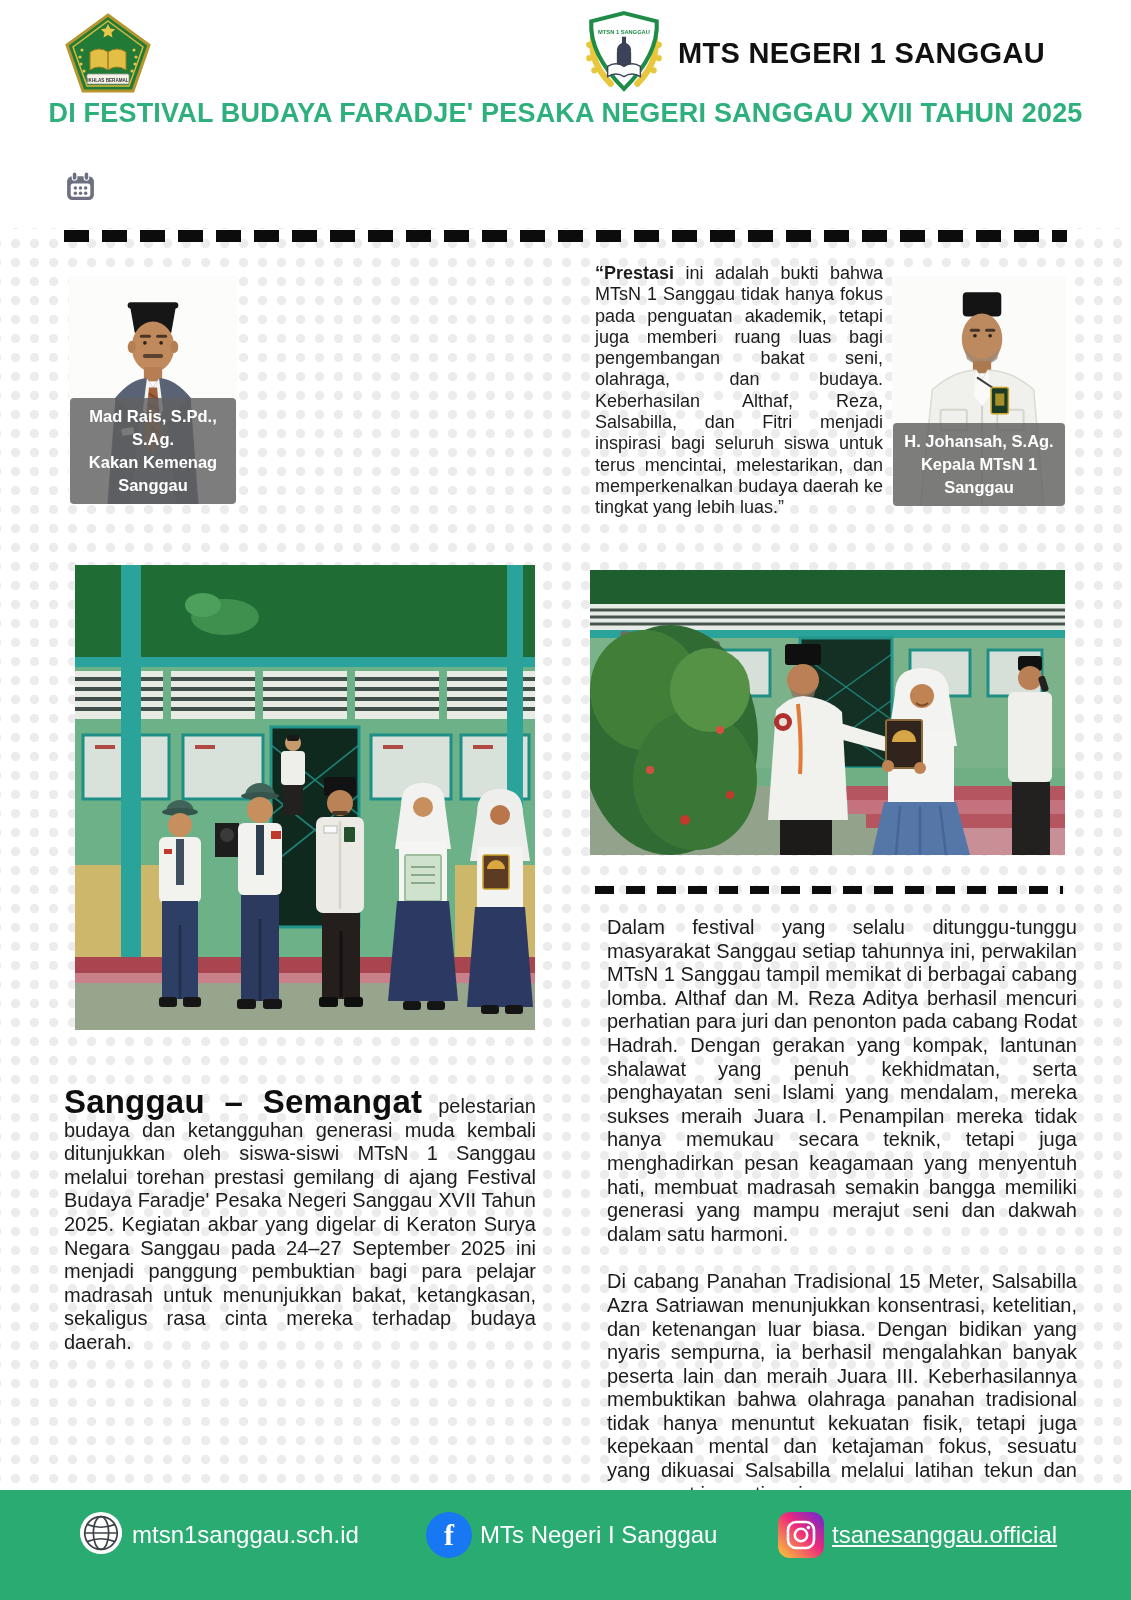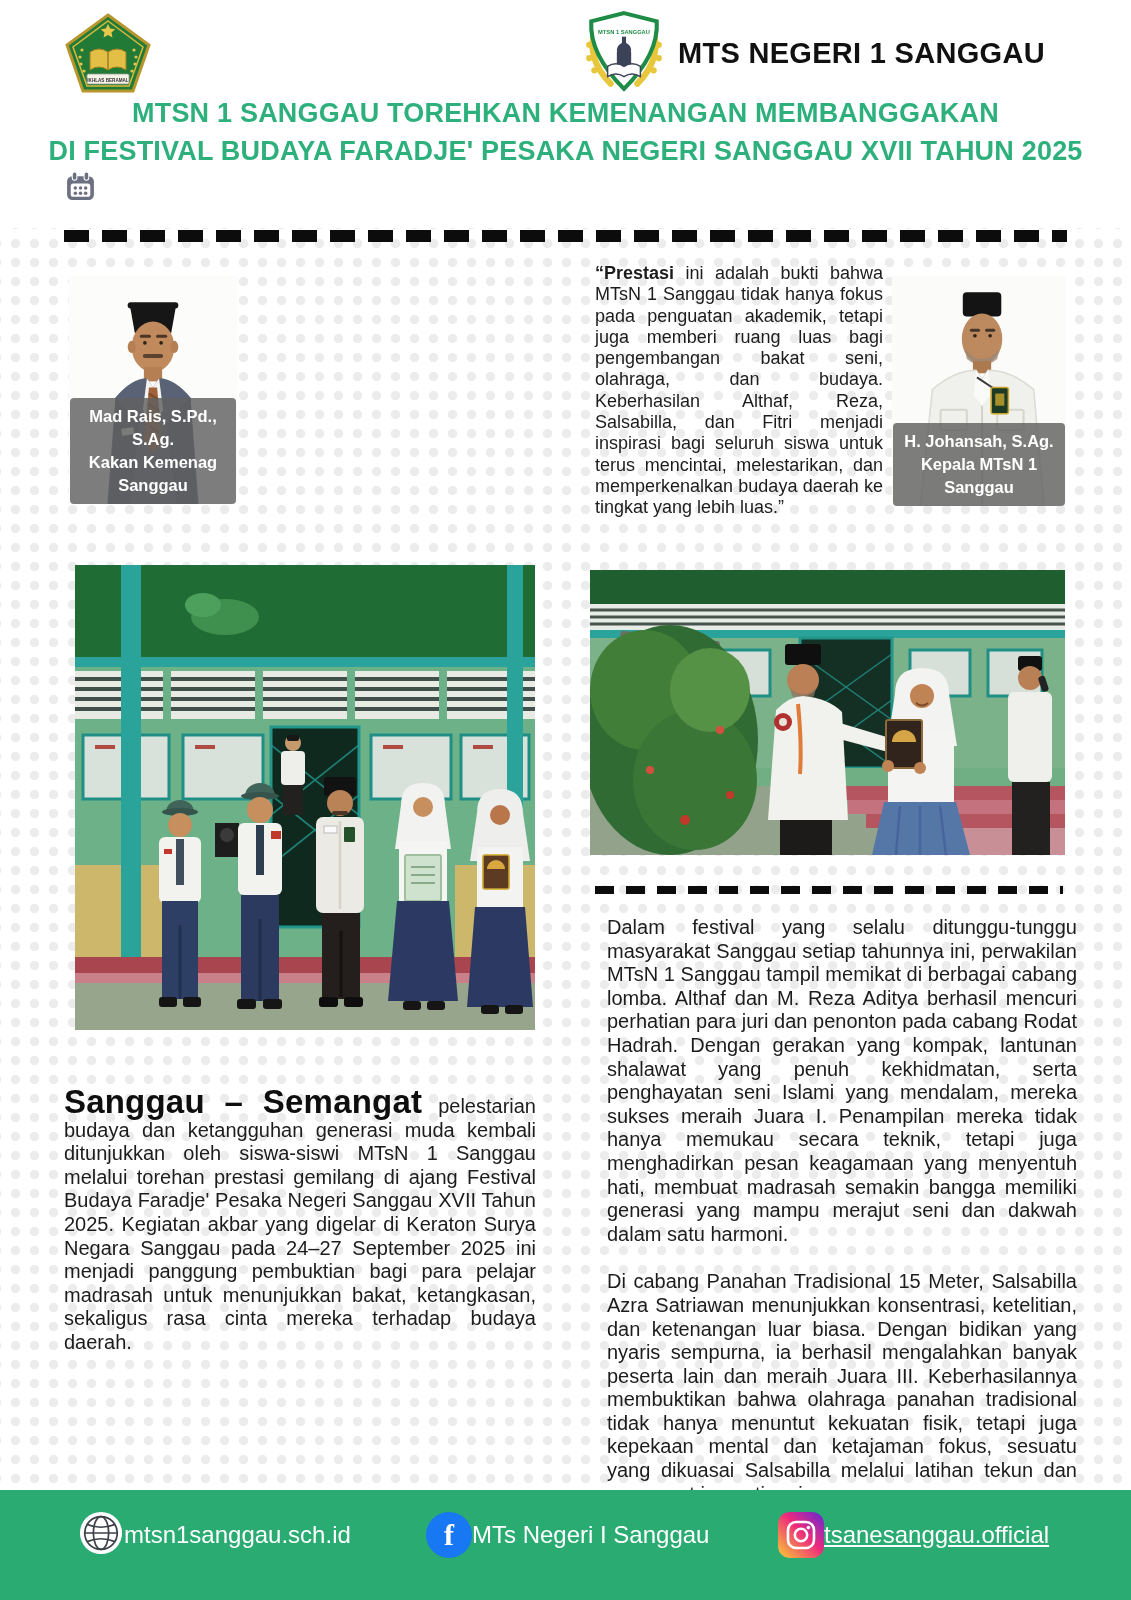--- a/index.html
+++ b/index.html
@@ -44,21 +44,21 @@
 
   
   .article-left { left:64px; top:1090px; width:472px; }
   .lead-word { font-size:33px; font-weight:800; color:#0e0e0e; letter-spacing:.2px; }
   .body-text { font-size:20px; line-height:23.6px; text-align:justify; color:#1c1c1c; }
   .col-right { left:595px; top:916px; width:470px;margin-left:12px; }
   .col-right p + p { margin-top:24px; }
 
   
   .footer { left:0; top:1490px; width:1131px; height:110px; background:#2aab72; }
-  .f-item { position:absolute; top:0; height:90px; display:flex; align-items:center; gap:0; color:#fff; }
+  .f-item { position:absolute; top:0; height:90px; display:flex; align-items:center; gap:8px; color:#fff; }
   .f-text { font-size:24px; color:#fff; }
   .fb-badge { width:46px; height:46px; border-radius:50%; background:#1877f2; display:flex;
               align-items:center; justify-content:center; }
   .fb-badge span { color:#fff; font-size:30px; font-weight:800; font-family:"Liberation Serif",serif; }
   .ig-badge { width:46px; height:46px; border-radius:12px;
               background:linear-gradient(45deg,#f9ce34 0%,#ee2a7b 55%,#6228d7 100%);
               display:flex; align-items:center; justify-content:center; }
 </style>
 </head>
 <body>
@@ -106,21 +106,20 @@
         <rect x="41" y="28" width="4" height="14" fill="#3c4258"></rect>
         <circle cx="43" cy="41" r="7" fill="#3c4258"></circle>
         <rect x="36" y="43" width="14" height="16" fill="#3c4258"></rect>
         <path d="M27,57 Q35,52 43,57 Q51,52 59,57 L59,67 Q51,62 43,67 Q35,62 27,67 Z" fill="#fdfdfd" stroke="#3c4258" stroke-width="1.4"></path>
       </svg>
     </span>
     <span class="org-name">MTS NEGERI 1 SANGGAU</span>
   </div>
 
   <div class="abs headline">
-    <div>MTSN 1 SANGGAU TOREHKAN KEMENANGAN MEMBANGGAKAN</div>
     <div>DI FESTIVAL BUDAYA FARADJE' PESAKA NEGERI SANGGAU XVII TAHUN 2025</div>
   </div>
 
   <div class="abs date-row">
     <span>
       <svg width="33" height="33" viewBox="0 0 32 32">
         <rect x="3" y="6" width="26" height="23" rx="5" fill="#6d7080"></rect>
         <rect x="8" y="2" width="4.5" height="8" rx="2.2" fill="#6d7080" stroke="#fff" stroke-width="1"></rect>
         <rect x="19.5" y="2" width="4.5" height="8" rx="2.2" fill="#6d7080" stroke="#fff" stroke-width="1"></rect>
         <rect x="6.5" y="13" width="19" height="13" rx="2.5" fill="#ffffff"></rect>

